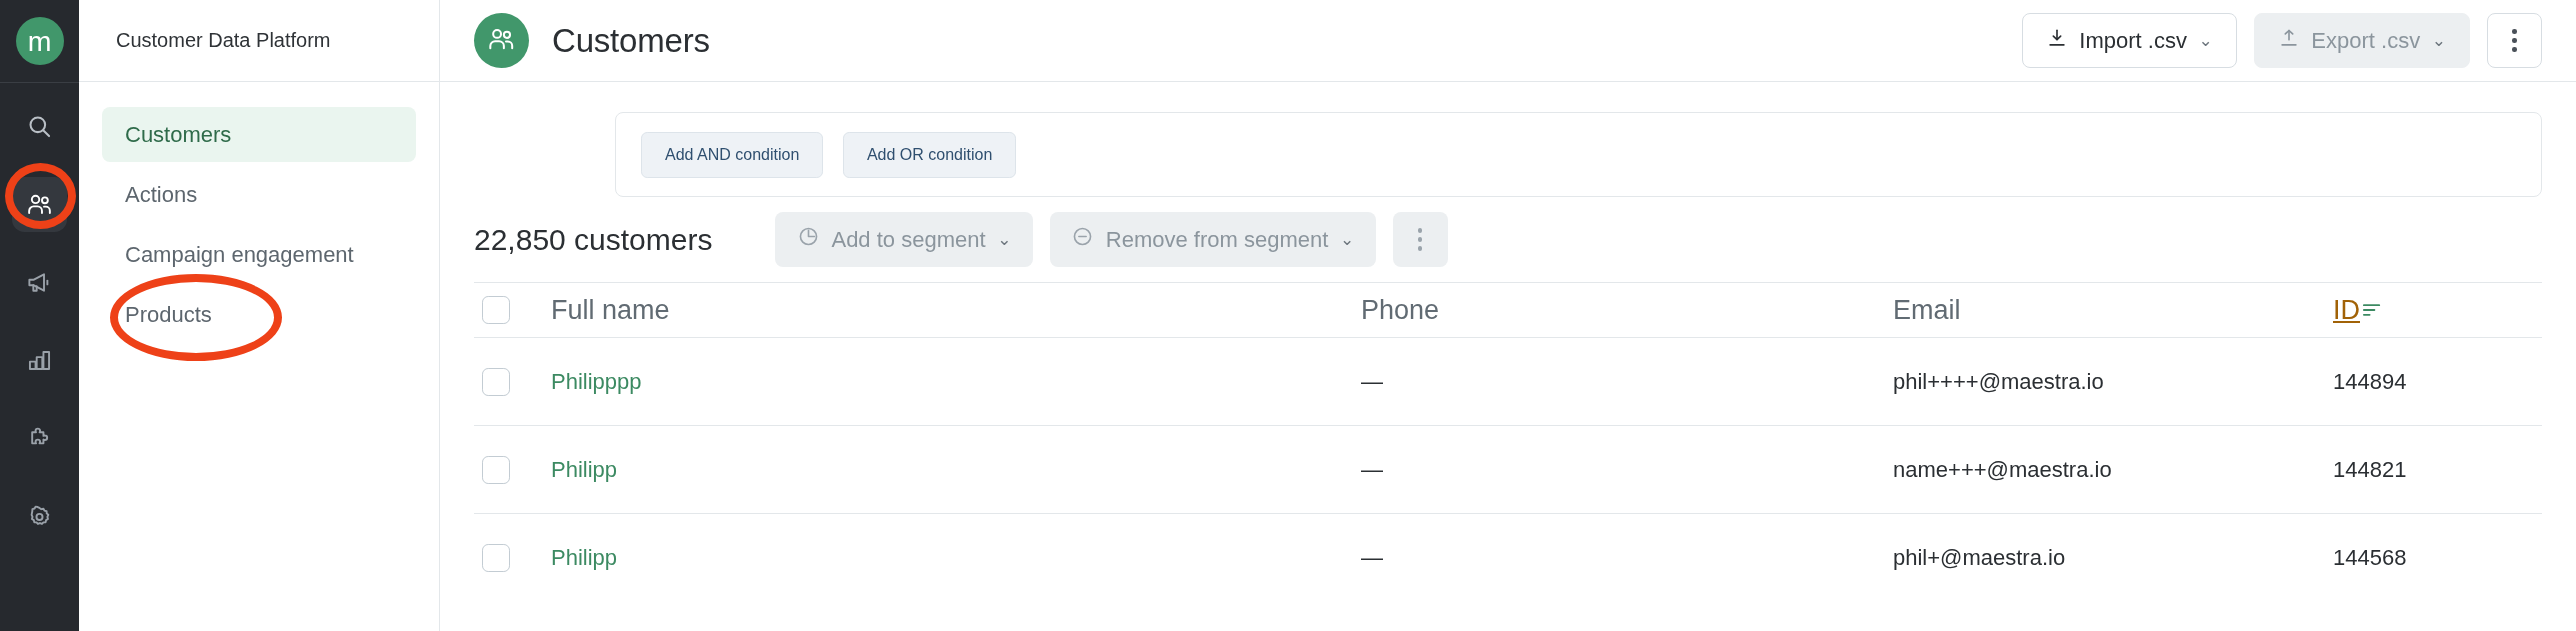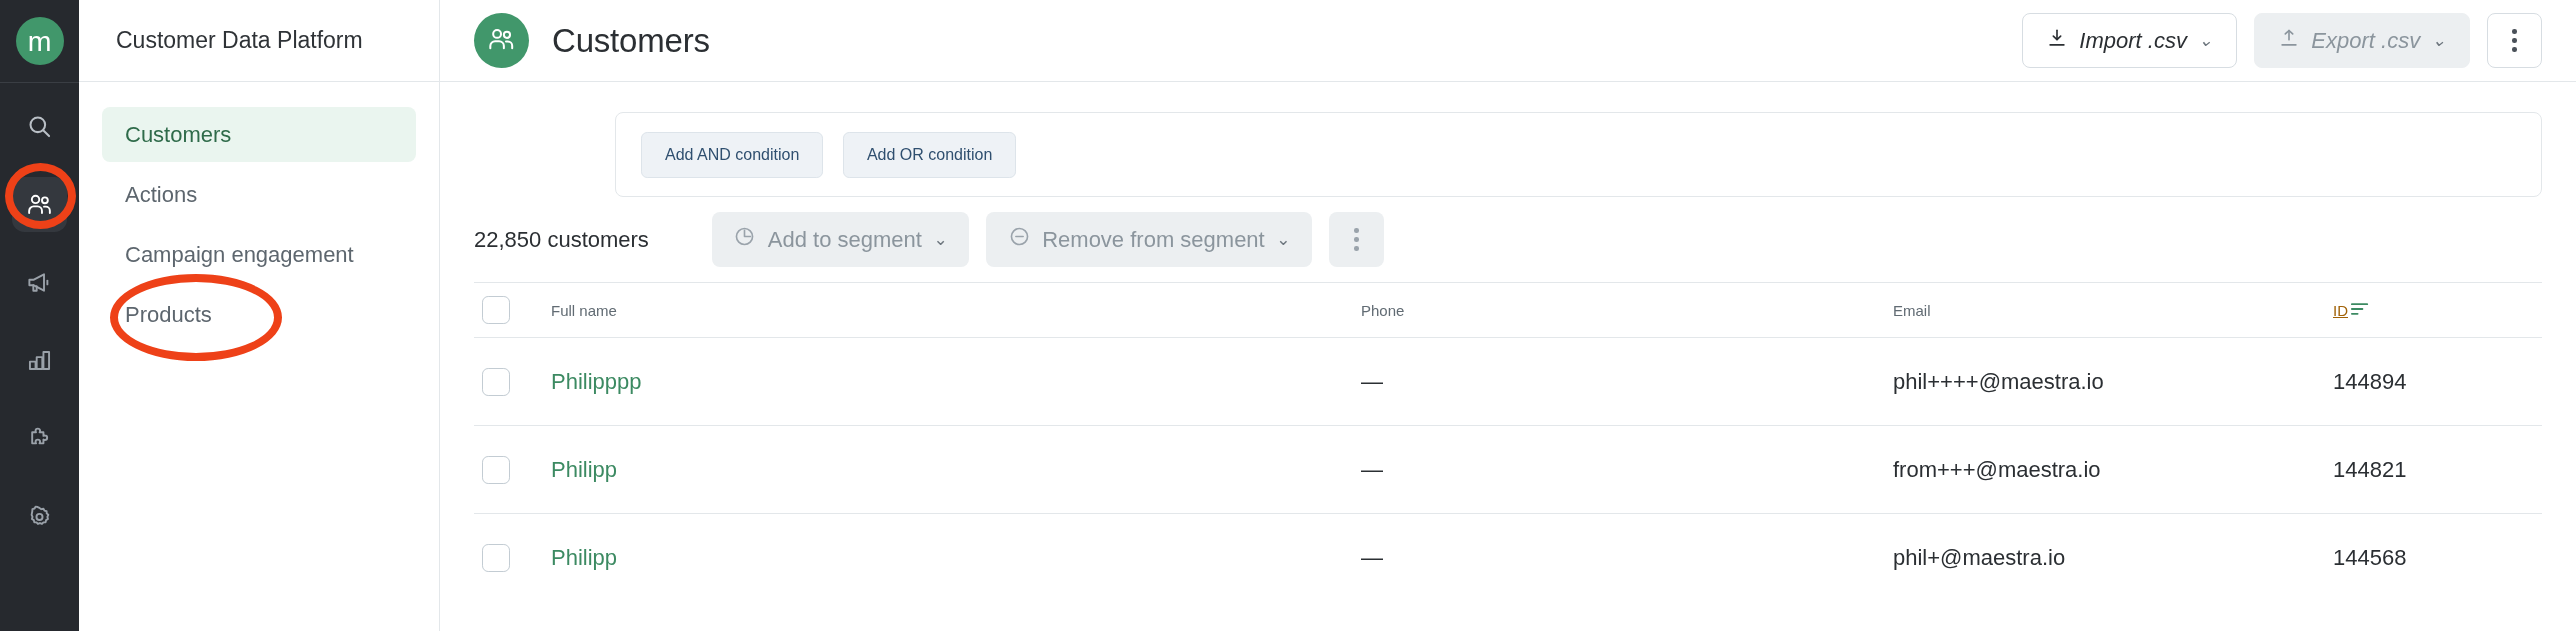--- a/index.html
+++ b/index.html
@@ -45,21 +45,21 @@
     background: #ffffff;
     border-right: 0.9px solid #e3e7ea;
     display: flex; flex-direction: column;
   }
   .sidebar-head {
     height: 82px; display: flex; align-items: center;
     padding-left: 37px;
     border-bottom: 0.9px solid #e3e7ea;
   }
   .sidebar-title {
-    font-size: 23px; color: #2f3337; font-weight: 400;
+    font-size: 20px; color: #2f3337; font-weight: 400;
   }
   .sidebar-nav { padding: 25px 23px 0 23px; }
   .nav-item {
     height: 55px; display: flex; align-items: center;
     padding-left: 23px; border-radius: 8px;
     font-size: 22px; color: #5d666e;
     margin-bottom: 5.3px;
   }
   .nav-item.active { background: #eaf5ef; color: #2f6b4a; }
 
@@ -80,21 +80,20 @@
     font-size: 33px; color: #2b2f33; font-weight: 400;
     margin-left: 23px; letter-spacing: -0.2px;
   }
   .head-actions { margin-left: auto; display: flex; align-items: center; gap: 17px; }
   .btn {
     height: 55px; border-radius: 8px;
     display: flex; align-items: center; gap: 11.6px;
     padding: 0 23px; font-size: 22px;
     border: 0.9px solid #d7dde2; background: #ffffff; color: #2b2f33;
     white-space: nowrap;
-    font-style: italic;
   }
   .btn svg { width: 22px; height: 22px; }
   .btn.muted { background: #eceff1; border-color: #eceff1; color: #8b959d; }
   .btn.icon-only { width: 55px; padding: 0; justify-content: center; }
   .chev { font-size: 17px; color: #6d767e; }
   .kebab { display: flex; flex-direction: column; gap: 4.5px; align-items: center; }
   .kebab i { width: 4.5px; height: 4.5px; border-radius: 50%; background: #4a5159; display: block; }
 
   
   .cond-wrap { padding: 30px 0 0 0; }
@@ -111,21 +110,21 @@
     display: flex; align-items: center; padding: 0 23px;
     white-space: nowrap;
   }
 
   
   .toolbar {
     display: flex; align-items: center;
     padding: 0 34px 0 34px; height: 85px;
     gap: 17px;
   }
-  .count-text { font-size: 22px; color: #2b2f33; margin-right: 46px; white-space: nowrap; }
+  .count-text { font-size: 30px; color: #2b2f33; margin-right: 46px; white-space: nowrap; }
   .tb-btn {
     height: 55px; border-radius: 8px; background: #eceff1;
     color: #8b959d; font-size: 22px;
     display: flex; align-items: center; gap: 11.6px; padding: 0 21.4px;
     white-space: nowrap;
   }
   .tb-btn svg { width: 23px; height: 23px; }
   .tb-btn.icon-only { width: 55px; padding: 0; justify-content: center; }
   .tb-btn .kebab i { background: #9aa3ab; }
 
@@ -139,21 +138,21 @@
   .tbody-row { height: 88px; justify-content: flex-end; }
   .cb {
     width: 28px; height: 28px; border-radius: 6.2px;
     border: 1.3px solid #c3ccd3; background: #fff; flex: 0 0 28px;
   }
   .c-check { width: 77px; display: flex; align-items: center; padding-left: 8px; flex: 0 0 77px; }
   .c-name { flex: 0 0 810px; }
   .c-phone { flex: 0 0 532px; }
   .c-email { flex: 0 0 440px; }
   .c-id { flex: 1 1 auto; }
-  .th { font-size: 15px; color: #616b73; }
+  .th { font-size: 27px; color: #616b73; }
   .th.sorted { color: #a16207; display: flex; align-items: center; gap: 1px; text-decoration: underline; }
   .td-name { font-size: 22px; color: #3c8a62; }
   .td { font-size: 22px; color: #2b2f33; }
   .td-dash { font-size: 22px; color: #2b2f33; }
 
   
   .anno { position: absolute; border: 8px solid #ee4118; border-radius: 50%; pointer-events: none; }
   #anno-rail { left: 4.5px; top: 163px; width: 71px; height: 66px; }
   #anno-seg { left: 110px; top: 274px; width: 172px; height: 87px; }
 </style>
@@ -374,21 +373,21 @@
         <div class="c-email td">phil++++@maestra.io</div>
         <div class="c-id td">144894</div>
       </div>
 
       <div class="trow tbody-row">
         <div class="c-check">
           <span class="cb"></span>
         </div>
         <div class="c-name td-name">Philipp</div>
         <div class="c-phone td-dash">—</div>
-        <div class="c-email td">from+++@maestra.io</div>
+        <div class="c-email td">name+++@maestra.io</div>
         <div class="c-id td">144821</div>
       </div>
 
       <div class="trow tbody-row">
         <div class="c-check">
           <span class="cb"></span>
         </div>
         <div class="c-name td-name">Philipp</div>
         <div class="c-phone td-dash">—</div>
         <div class="c-email td">phil+@maestra.io</div>

